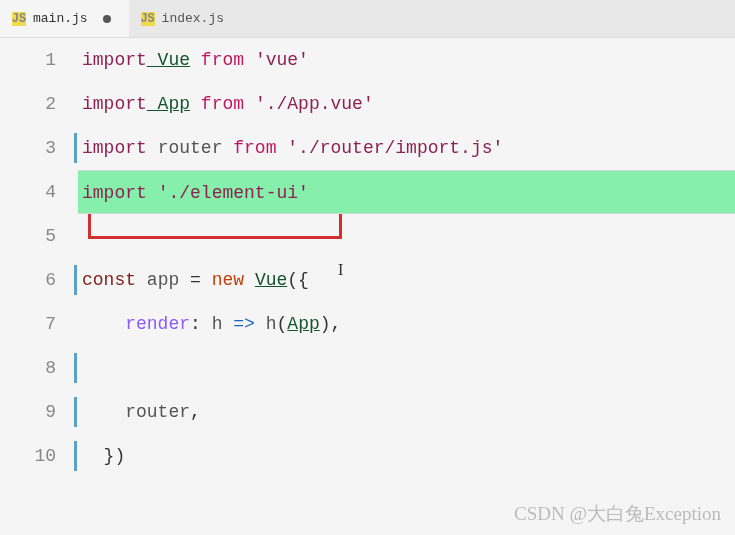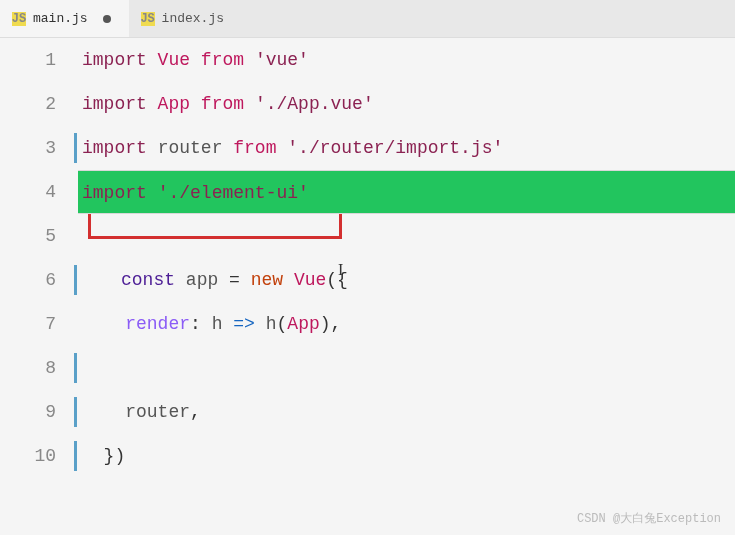--- a/index.html
+++ b/index.html
@@ -79,30 +79,30 @@
     .line.stripe::before {
       content: '';
       position: absolute;
       left: -4px;
       top: 7px;
       bottom: 7px;
       width: 3px;
       background: #5aa0c8;
     }
     .line.highlight {
-      background: #22c55e;
+      background: #86efac;
       border-top: 1px solid #d8d8d8;
       border-bottom: 1px solid #d8d8d8;
     }
     .kw-import { color: #8b2252; text-align: right; }
     .kw-from { color: #be185d; margin-top: 28px; }
-    .kw-const { color: #4c1d95; margin-left: 39px; }
+    .kw-const { color: #7f1d1d; }
     .kw-new { color: #c2410c; }
     .ident { color: #555; }
-    .class-name { color: #be185d; }
+    .class-name { color: #14532d; text-decoration: underline; }
     .str { color: #8b2252; }
     .prop { color: #8b5cf6; }
     .arrow { color: #1565c0; }
     .paren { color: #333; }
     .comment { color: #8a8a8a; }
     .assign { color: #333; }
     .red-box {
       position: absolute;
       border: 3px solid #d32f2f;
       pointer-events: none;
@@ -112,22 +112,22 @@
       color: #333;
       font-style: normal;
       font-size: 16px;
       font-family: serif;
     }
     .watermark {
       position: absolute;
       right: 14px;
       bottom: 8px;
       color: #bbb;
-      font-size: 12px;
-      font-family: Liberation Mono, monospace;
+      font-size: 19px;
+      font-family: Liberation Serif, serif;
     }
   </style>
 </head>
 <body>
 
 <div class="tabs">
   <div class="tab active">
     <span class="tab-icon">JS</span>
     <span>main.js</span>
     <span class="modified-dot"></span>

